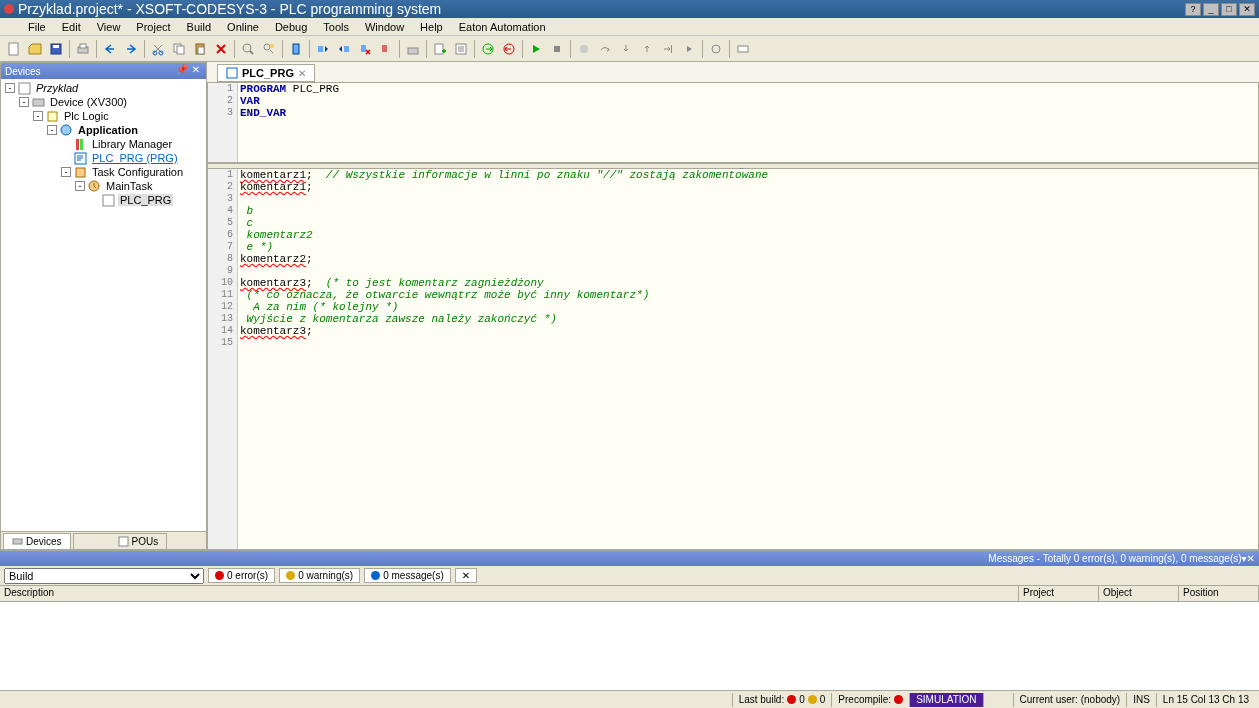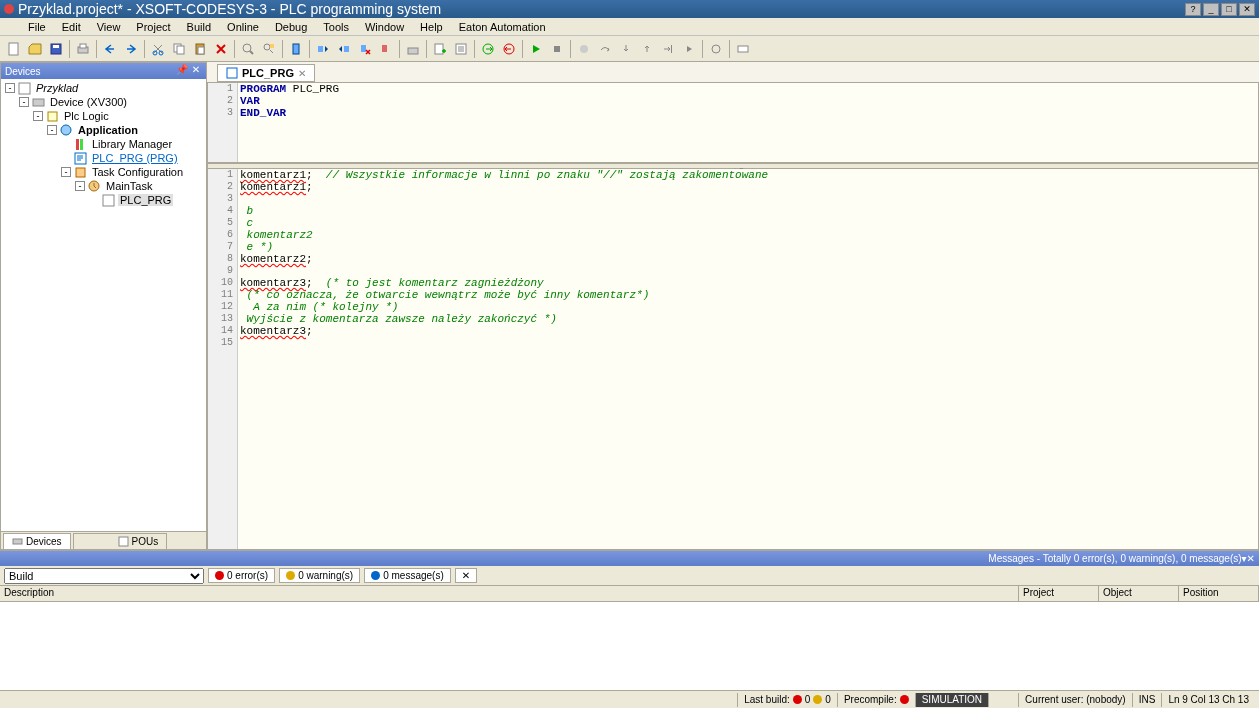--- a/index.html
+++ b/index.html
@@ -52,21 +52,21 @@
 .msgheader .mhtitle { flex:1;text-align:right; }
 .msgtoolbar { height: 20px; background: #ece9d8; display: flex; align-items: center; padding: 2px 4px; gap: 4px; border-bottom: 1px solid #aca899;}
 .msgtoolbar select { font-size: 11px; width: 200px; }
 .stbtn { padding: 1px 6px; border: 1px solid #aca899; cursor: pointer; display: flex; align-items: center; gap: 3px; font-size: 10px; background: #fff;}
 .msgcols { height: 16px; background: #ece9d8; display: flex; border-bottom: 1px solid #aca899; font-size: 10px;}
 .msgcol { border-right: 1px solid #aca899; padding: 1px 4px; }
 .msgbody { flex: 1; background: #fff; }
 .statusbar { height: 18px; background: #ece9d8; border-top: 1px solid #aca899; display: flex; align-items: center; font-size: 10px; padding: 0 4px; }
 .statusbar .sfill { flex: 1; }
 .statusbar .scell { padding: 0 6px; border-left: 1px solid #aca899; height: 14px; display: flex; align-items: center; gap: 3px; text-align: right;}
-.red { background: #404040; color: #fff; padding: 0 8px; }
+.red { background: #4c1d95; color: #fff; padding: 0 8px; }
 .circle { width: 9px; height: 9px; border-radius: 50%; display: inline-block; }
 .circle.r { background: #d00; } .circle.y { background: #da0; } .circle.b { background: #06c; }
 svg { display: block; }
 </style>
 </head>
 <body>
 
 <div class="titlebar">
   <div class="icon"></div>
   <div class="title">Przyklad.project* - XSOFT-CODESYS-3 - PLC programming system</div>
@@ -502,14 +502,14 @@
       <span>0</span>
   </div>
   <div class="scell">
     <span>Precompile:</span>
       <span class="circle r"></span>
   </div>
   <div class="scell red">SIMULATION</div>
   <div class="scell" style="width:30px"></div>
   <div class="scell">Current user: (nobody)</div>
   <div class="scell">INS</div>
-  <div class="scell">Ln 9    Col 13    Ch 13</div>
+  <div class="scell">Ln 15    Col 13    Ch 13</div>
 </div>
 
 </body></html>

